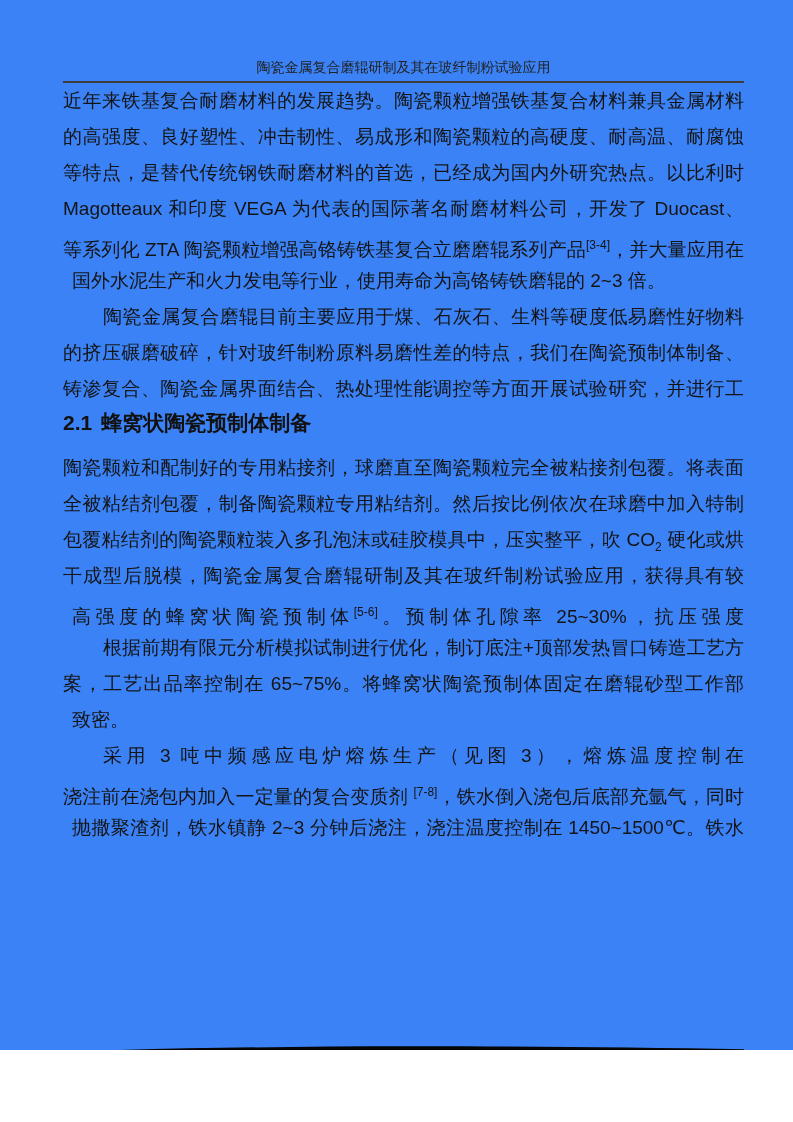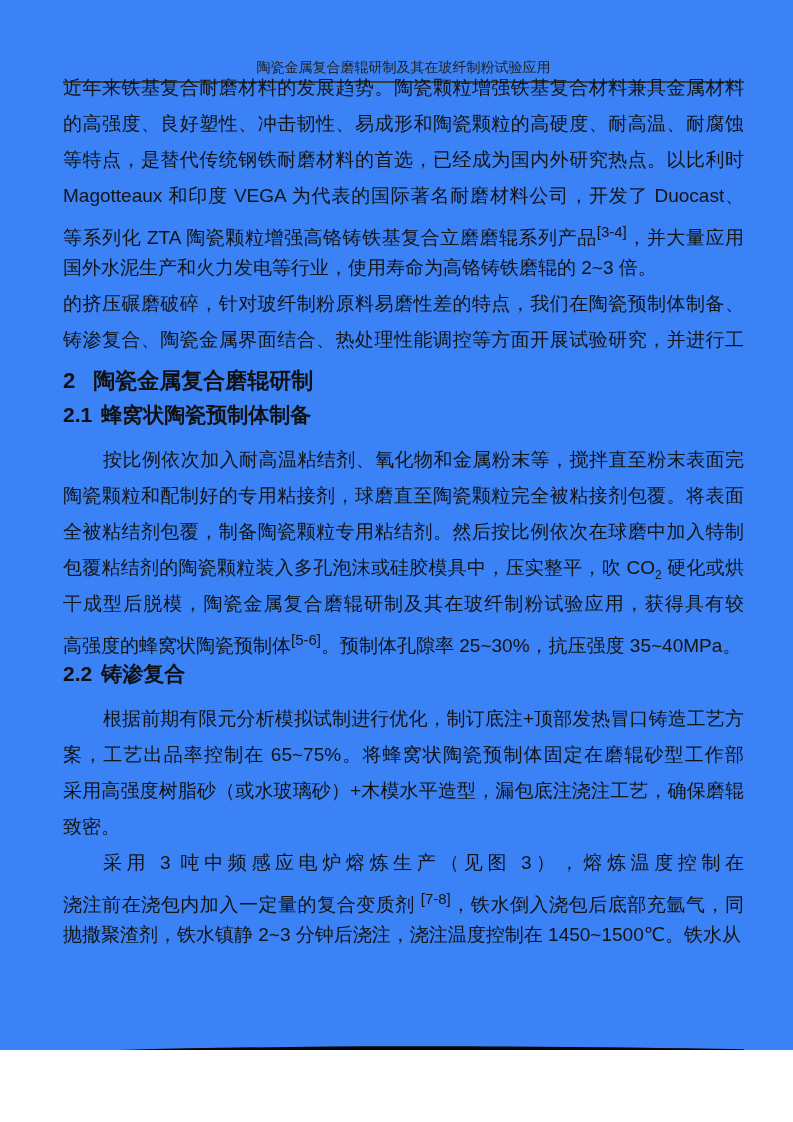--- a/index.html
+++ b/index.html
@@ -22,34 +22,34 @@
     font-size: 14px;
     line-height: 18px;
     color: #222;
     border-bottom: 2px solid #3d3d3d;
     padding-bottom: 5px;
   }
   
   .content {
     position: absolute;
     left: 63px;
-    top: 70px;
+    top: 83px;
     width: 681px;
   }
   .line {
     height: 36px;
     line-height: 36px;
     font-size: 19px;
     text-align: justify;
     text-align-last: justify;
     overflow: hidden;
   }
-  .line.last { text-align-last: auto; }
+  .line.last { text-align-last: auto; margin-left: 9px; }
   .line.indent { text-indent: 40px; }
-  .line sup { font-size: 15px; letter-spacing: 0; }
+  .line sup { font-size: 12px; letter-spacing: 0; }
   .line sub { font-size: 12px; }
   .heading {
     font-weight: 700;
     font-family: "Liberation Sans", "DejaVu Sans", sans-serif;
     color: #111;
     text-align: left;
   }
   .heading.level-2 { font-size: 22px; line-height: 30px; margin: 8px 0 4px 0; }
   .heading.level-3 { font-size: 21px; line-height: 30px; margin: 1px 0 12px 0; }
   .heading .h-num { display: inline-block; }
@@ -95,34 +95,31 @@
     <span>陶瓷金属复合磨辊研制及其在玻纤制粉试验应用</span>
   </div>
 
   <div class="content">
       <div class="line">近年来铁基复合耐磨材料的发展趋势。陶瓷颗粒增强铁基复合材料兼具金属材料</div>
       <div class="line">的高强度、良好塑性、冲击韧性、易成形和陶瓷颗粒的高硬度、耐高温、耐腐蚀</div>
       <div class="line">等特点，是替代传统钢铁耐磨材料的首选，已经成为国内外研究热点。以比利时</div>
       <div class="line">Magotteaux 和印度 VEGA 为代表的国际著名耐磨材料公司，开发了 Duocast、Xwin</div>
       <div class="line">等系列化 ZTA 陶瓷颗粒增强高铬铸铁基复合立磨磨辊系列产品<sup>[3-4]</sup>，并大量应用在</div>
       <div class="line last">国外水泥生产和火力发电等行业，使用寿命为高铬铸铁磨辊的 2~3 倍。</div>
+      <div class="line indent">陶瓷金属复合磨辊目前主要应用于煤、石灰石、生料等硬度低易磨性好物料</div>
       <div class="line">的挤压碾磨破碎，针对玻纤制粉原料易磨性差的特点，我们在陶瓷预制体制备、</div>
       <div class="line">铸渗复合、陶瓷金属界面结合、热处理性能调控等方面开展试验研究，并进行工</div>
-      <div class="heading level-2"><span class="h-num">2</span><span>陶瓷金属复合磨辊研制</span></div>
       <div class="heading level-3"><span class="h-num">2.1</span><span>蜂窝状陶瓷预制体制备</span></div>
-      <div class="line indent">按比例依次加入耐高温粘结剂、氧化物和金属粉末等，搅拌直至粉末表面完</div>
       <div class="line">陶瓷颗粒和配制好的专用粘接剂，球磨直至陶瓷颗粒完全被粘接剂包覆。将表面</div>
       <div class="line">全被粘结剂包覆，制备陶瓷颗粒专用粘结剂。然后按比例依次在球磨中加入特制</div>
       <div class="line">包覆粘结剂的陶瓷颗粒装入多孔泡沫或硅胶模具中，压实整平，吹 CO<sub>2</sub> 硬化或烘</div>
       <div class="line">干成型后脱模，陶瓷金属复合磨辊研制及其在玻纤制粉试验应用，获得具有较</div>
       <div class="line last">高强度的蜂窝状陶瓷预制体<sup>[5-6]</sup>。预制体孔隙率 25~30%，抗压强度 35~40MPa。</div>
-      <div class="heading level-3"><span class="h-num">2.2</span><span>铸渗复合</span></div>
       <div class="line indent">根据前期有限元分析模拟试制进行优化，制订底注+顶部发热冒口铸造工艺方</div>
       <div class="line">案，工艺出品率控制在 65~75%。将蜂窝状陶瓷预制体固定在磨辊砂型工作部位，</div>
-      <div class="line">采用高强度树脂砂（或水玻璃砂）+木模水平造型，漏包底注浇注工艺，确保磨辊</div>
       <div class="line last">致密。</div>
       <div class="line indent">采用 3 吨中频感应电炉熔炼生产（见图 3），熔炼温度控制在 1500~1550℃。</div>
       <div class="line">浇注前在浇包内加入一定量的复合变质剂 <sup>[7-8]</sup>，铁水倒入浇包后底部充氩气，同时</div>
       <div class="line last">抛撒聚渣剂，铁水镇静 2~3 分钟后浇注，浇注温度控制在 1450~1500℃。铁水从</div>
     </div>
 
   <div class="footer-rule">
     <svg width="681" height="9" viewBox="0 0 681 9" xmlns="http://www.w3.org/2000/svg">
       <path d="M0 5.6 C 110 2.2, 225 0.4, 345 0.3 C 465 0.2, 575 1.4, 681 3.2 L 681 5.2 C 575 6.2, 465 7.6, 348 8.0 C 228 8.4, 108 7.8, 0 7.0 Z" fill="#050505"></path>
     </svg>

